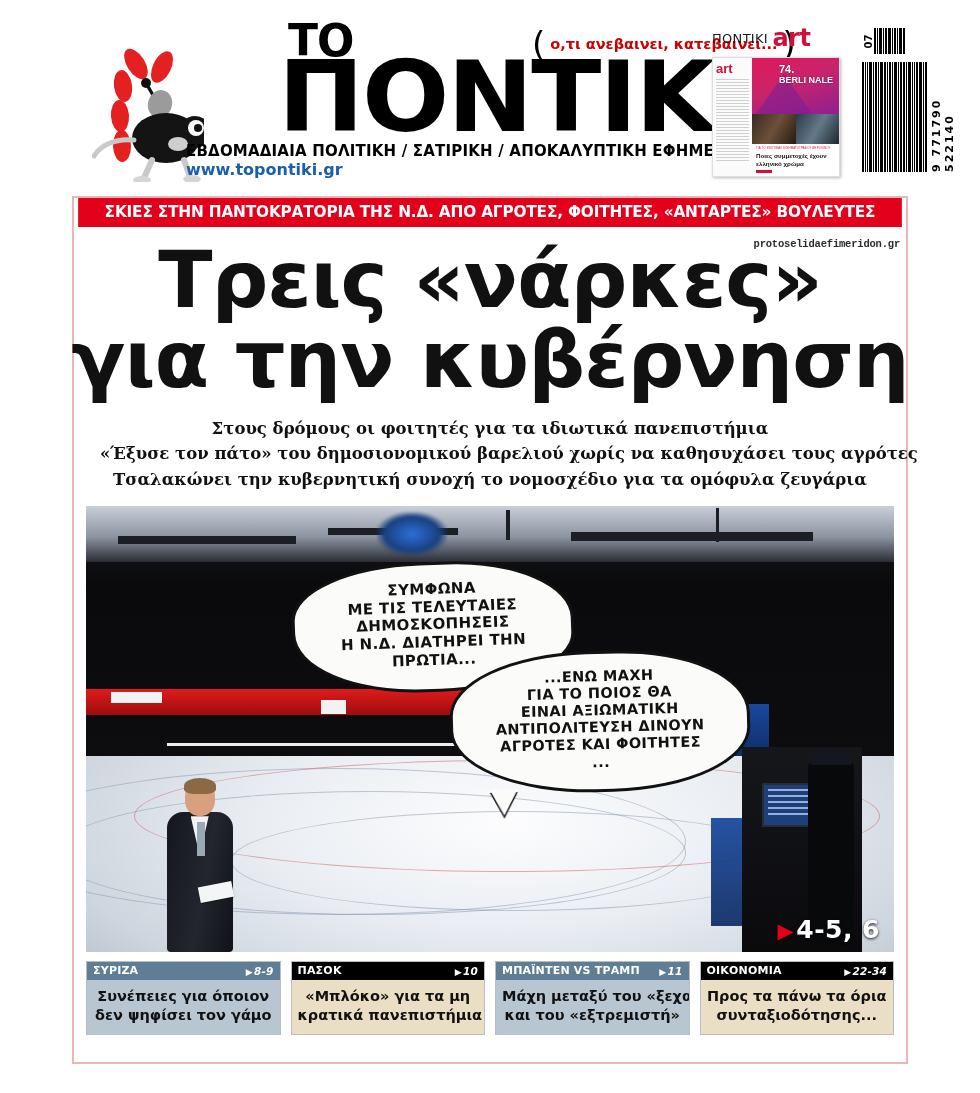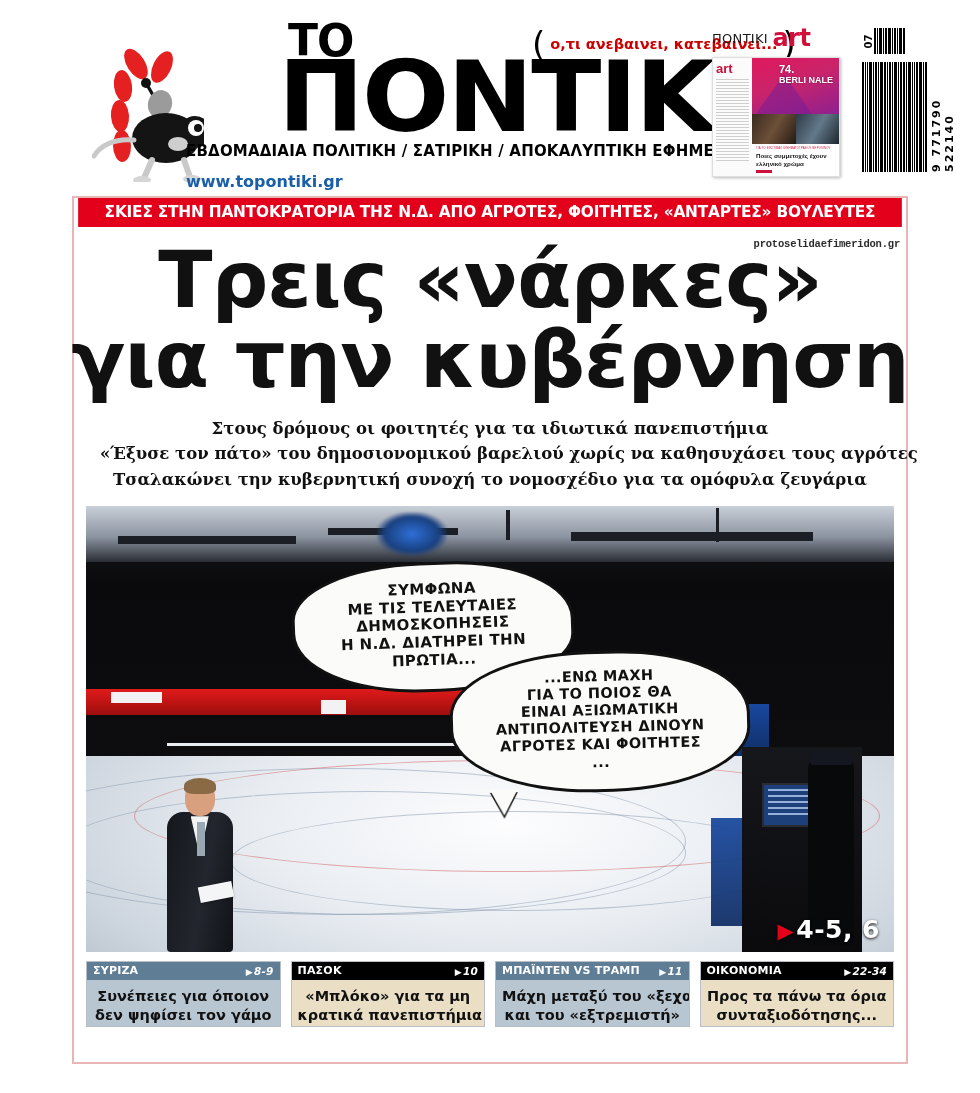--- a/index.html
+++ b/index.html
@@ -89,21 +89,21 @@
     font-family: "DejaVu Sans", sans-serif;
     font-size: 15px;
     font-weight: bold;
     letter-spacing: 0.2px;
     color: #000;
     white-space: nowrap;
   }
   .siteurl {
     position: absolute;
     left: 186px;
-    top: 172px;
+    top: 160px;
     font-family: "DejaVu Sans", sans-serif;
     font-size: 16px;
     font-weight: bold;
     color: #1a5fa8;
     white-space: nowrap;
   }
   .dateline {
     position: absolute;
     left: 400px;
     top: 171px;
@@ -563,21 +563,21 @@
     padding: 2px 6px 3px;
     font-family: "DejaVu Sans", sans-serif;
     font-weight: bold;
     font-size: 11px;
     color: #fff;
     letter-spacing: .2px;
   }
   .teaser-head .pg { font-size: 10.5px; white-space: nowrap; font-style: italic; }
   .teaser-head .pg .tri { font-size: 9px; margin-right: 1px; }
   .teaser-body {
-    padding: 7px 6px 0;
+    padding: 7px 6px 8px;
     text-align: center;
     font-family: "DejaVu Sans", sans-serif;
     font-weight: bold;
     font-size: 14.5px;
     line-height: 1.32;
     color: #111;
   }
   .teaser-body div { white-space: nowrap; }
   .t-blue .teaser-head { background: #5f7e96; }
   .t-blue .teaser-body { background: #b8c6d2; }

